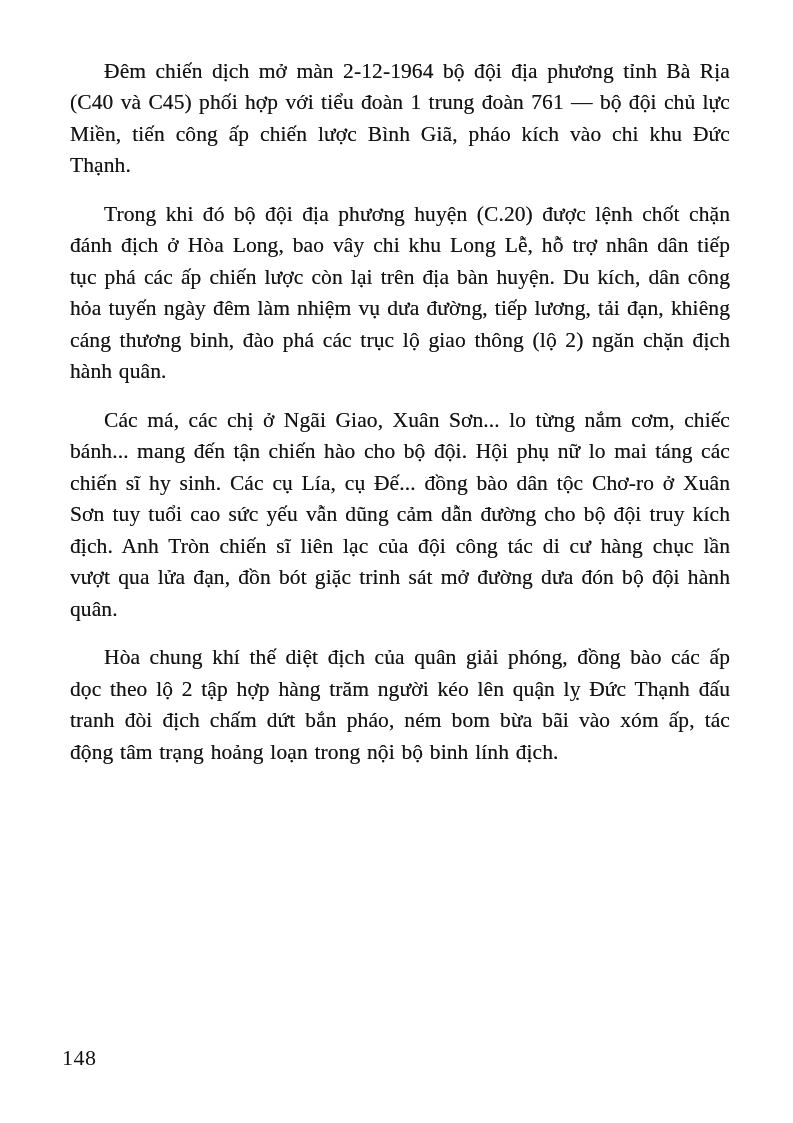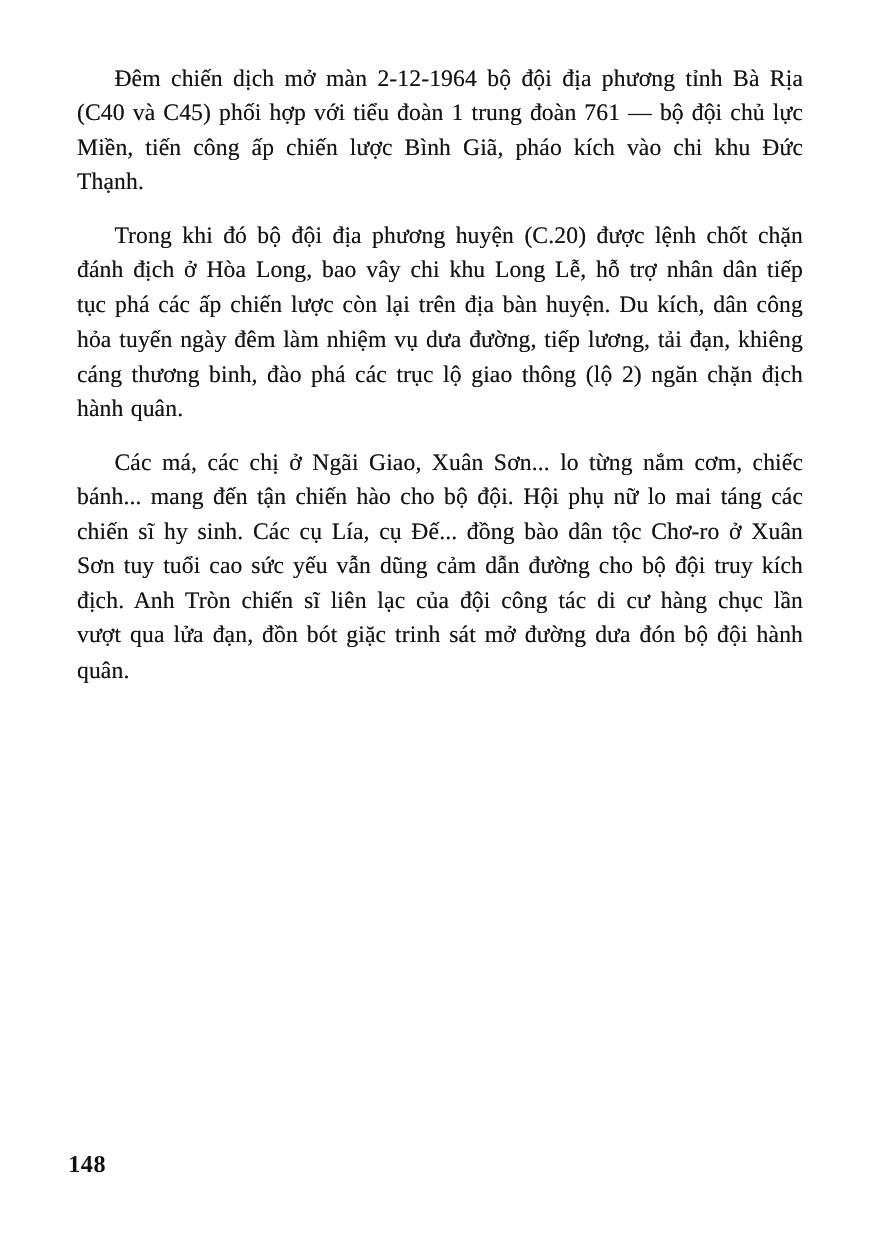--- a/index.html
+++ b/index.html
@@ -43,36 +43,37 @@
     text-shadow: 0 0 0.35px rgba(0,0,0,0.55);
   }
   p.para:last-of-type {
     margin-bottom: 0;
   }
   .page-number {
     position: absolute;
     left: 62px;
     bottom: 52px;
     font-size: 22px;
-    font-weight: bold;
+    font-weight: normal;
     letter-spacing: 0.5px;
     font-family: "Liberation Serif", serif;
     color: #101010;
   }
   
   .scan-edge {
     position: absolute;
     inset: 0;
     pointer-events: none;
   }
 </style>
 </head>
 <body>
 
 <div class="page">
   <div class="body-text">
     <p class="para">Đêm chiến dịch mở màn 2-12-1964 bộ đội địa phương tỉnh Bà Rịa (C40 và C45) phối hợp với tiểu đoàn 1 trung đoàn 761 — bộ đội chủ lực Miền, tiến công ấp chiến lược Bình Giã, pháo kích vào chi khu Đức Thạnh.</p>
     <p class="para">Trong khi đó bộ đội địa phương huyện (C.20) được lệnh chốt chặn đánh địch ở Hòa Long, bao vây chi khu Long Lễ, hỗ trợ nhân dân tiếp tục phá các ấp chiến lược còn lại trên địa bàn huyện. Du kích, dân công hỏa tuyến ngày đêm làm nhiệm vụ dưa đường, tiếp lương, tải đạn, khiêng cáng thương binh, đào phá các trục lộ giao thông (lộ 2) ngăn chặn địch hành quân.</p>
     <p class="para">Các má, các chị ở Ngãi Giao, Xuân Sơn... lo từng nắm cơm, chiếc bánh... mang đến tận chiến hào cho bộ đội. Hội phụ nữ lo mai táng các chiến sĩ hy sinh. Các cụ Lía, cụ Đế... đồng bào dân tộc Chơ-ro ở Xuân Sơn tuy tuổi cao sức yếu vẫn dũng cảm dẫn đường cho bộ đội truy kích địch. Anh Tròn chiến sĩ liên lạc của đội công tác di cư hàng chục lần vượt qua lửa đạn, đồn bót giặc trinh sát mở đường dưa đón bộ đội hành quân.</p>
+    <p class="para">Hòa chung khí thế diệt địch của quân giải phóng, đồng bào các ấp dọc theo lộ 2 tập hợp hàng trăm người kéo lên quận lỵ Đức Thạnh đấu tranh đòi địch chấm dứt bắn pháo, ném bom bừa bãi vào xóm ấp, tác động tâm trạng hoảng loạn trong nội bộ binh lính địch.</p>
   </div>
   <div class="page-number">148</div>
   <div class="scan-edge"></div>
 </div>
 
 </body></html>

